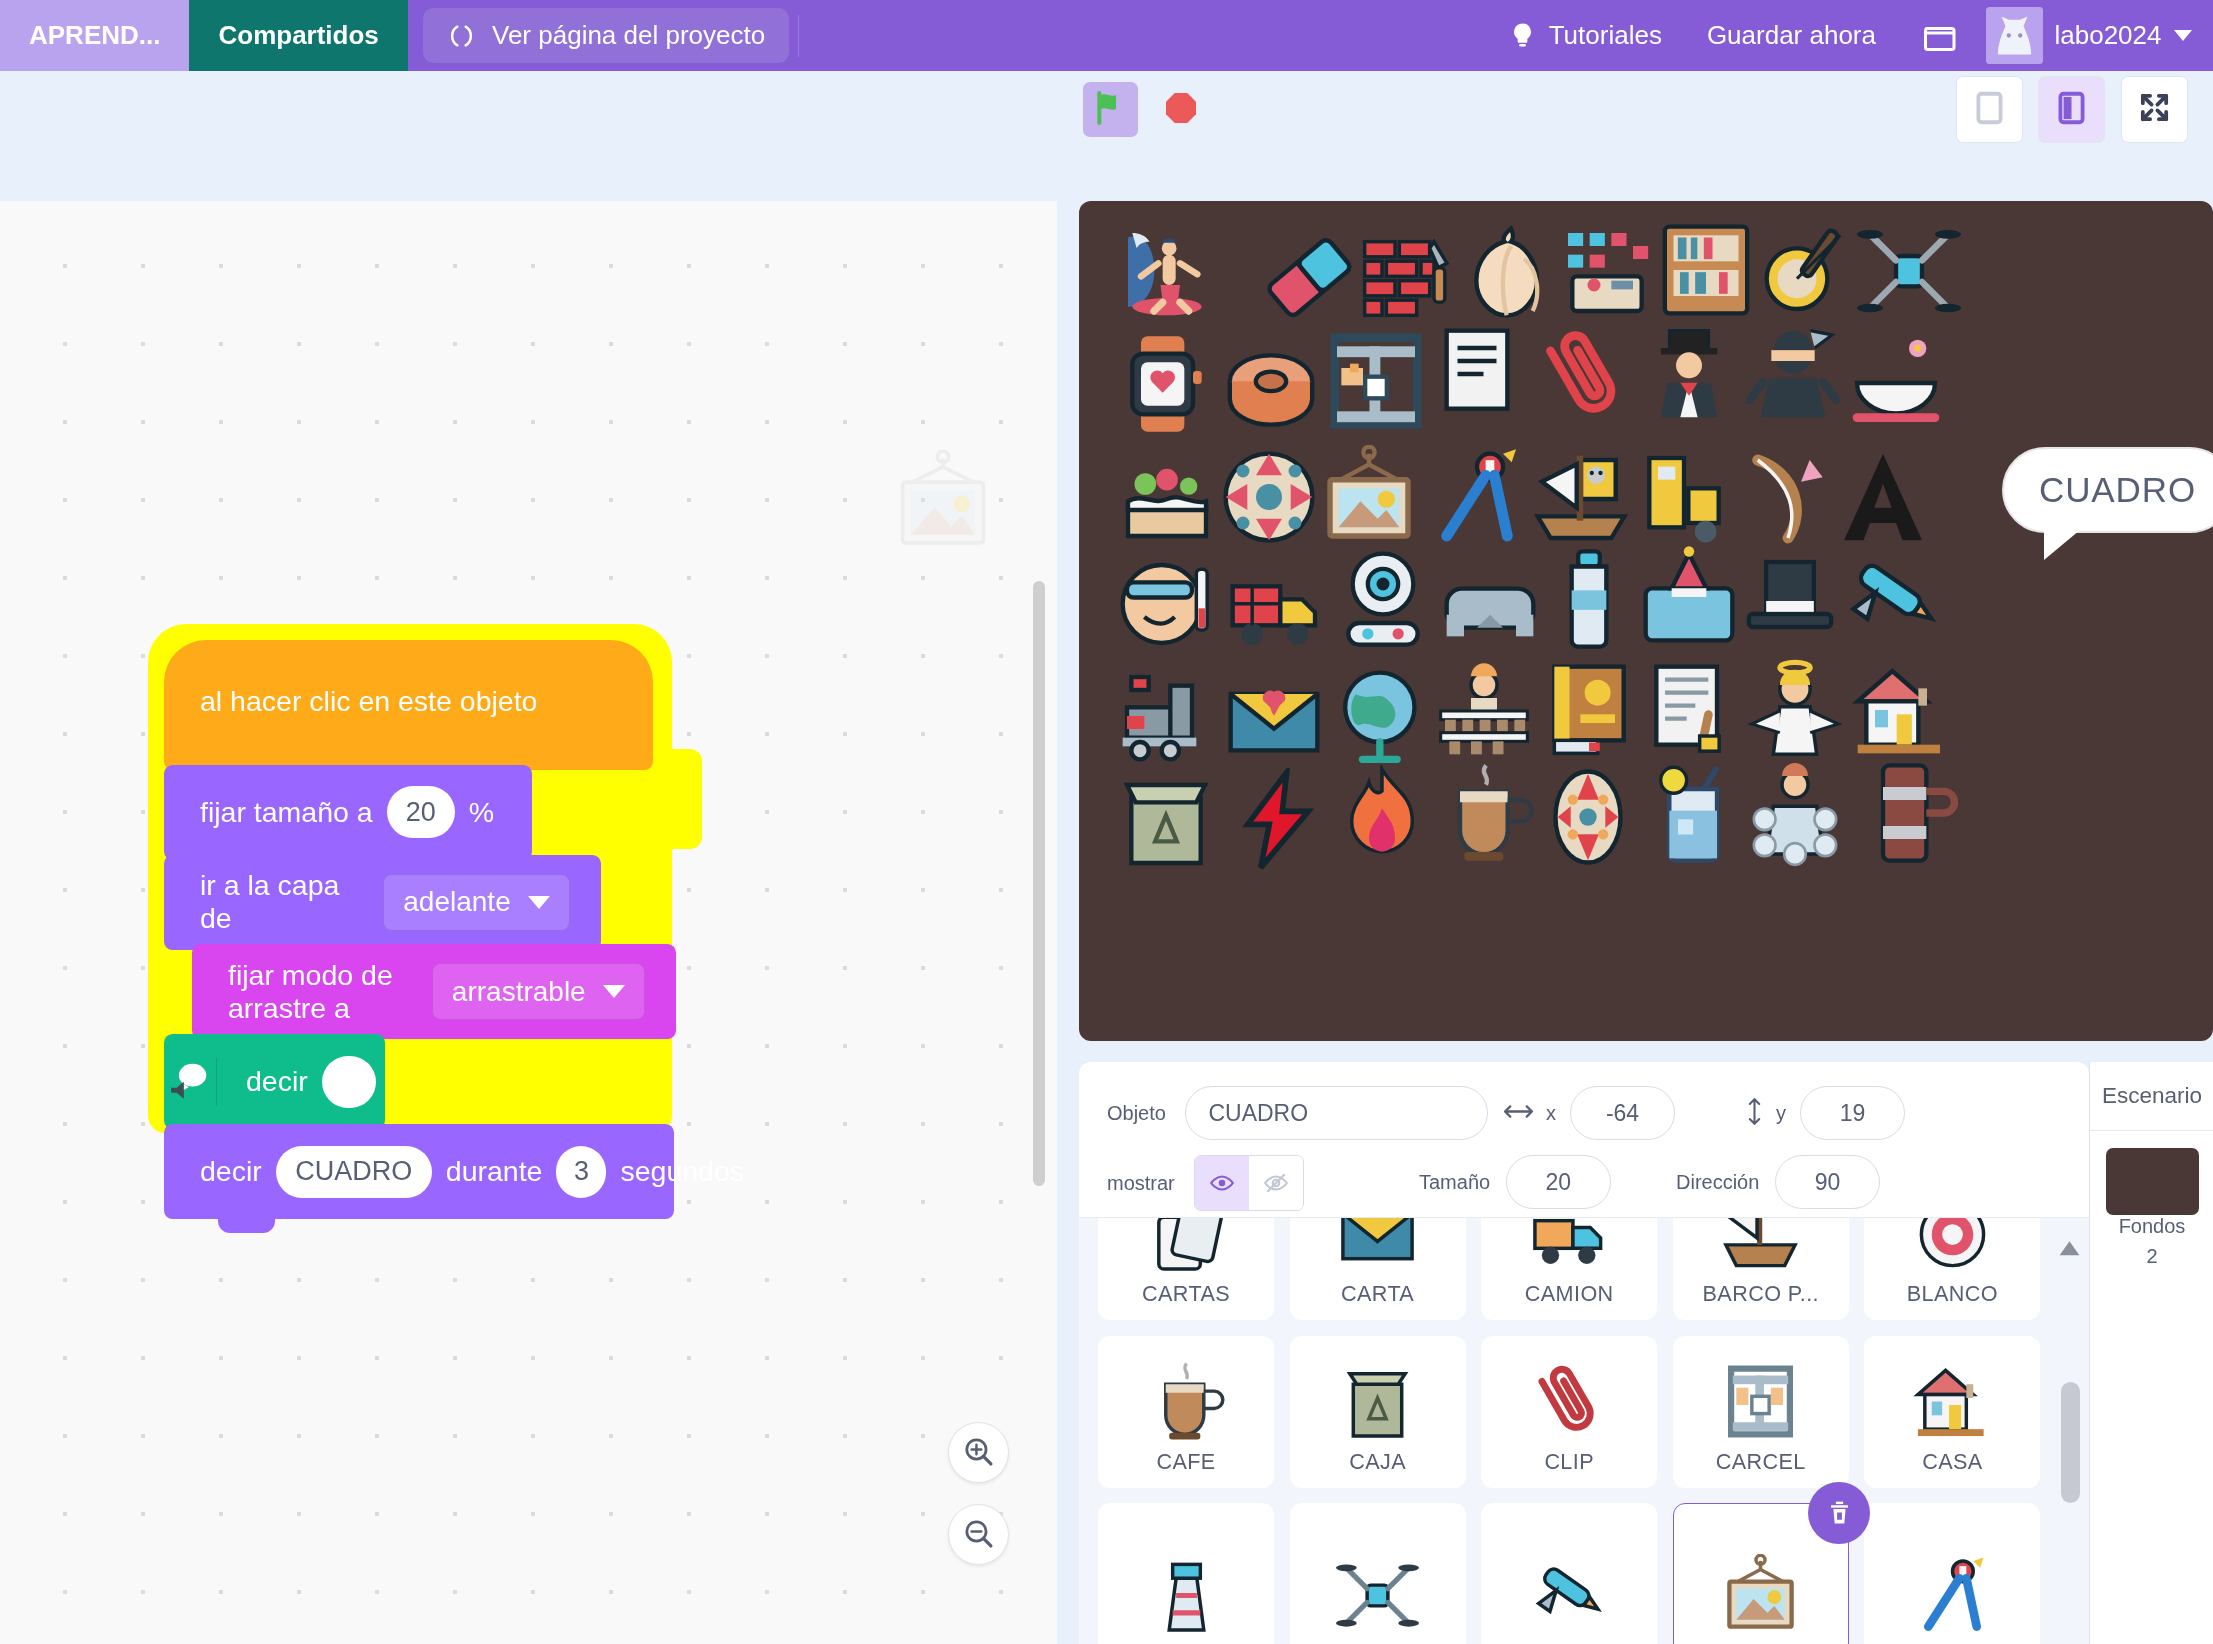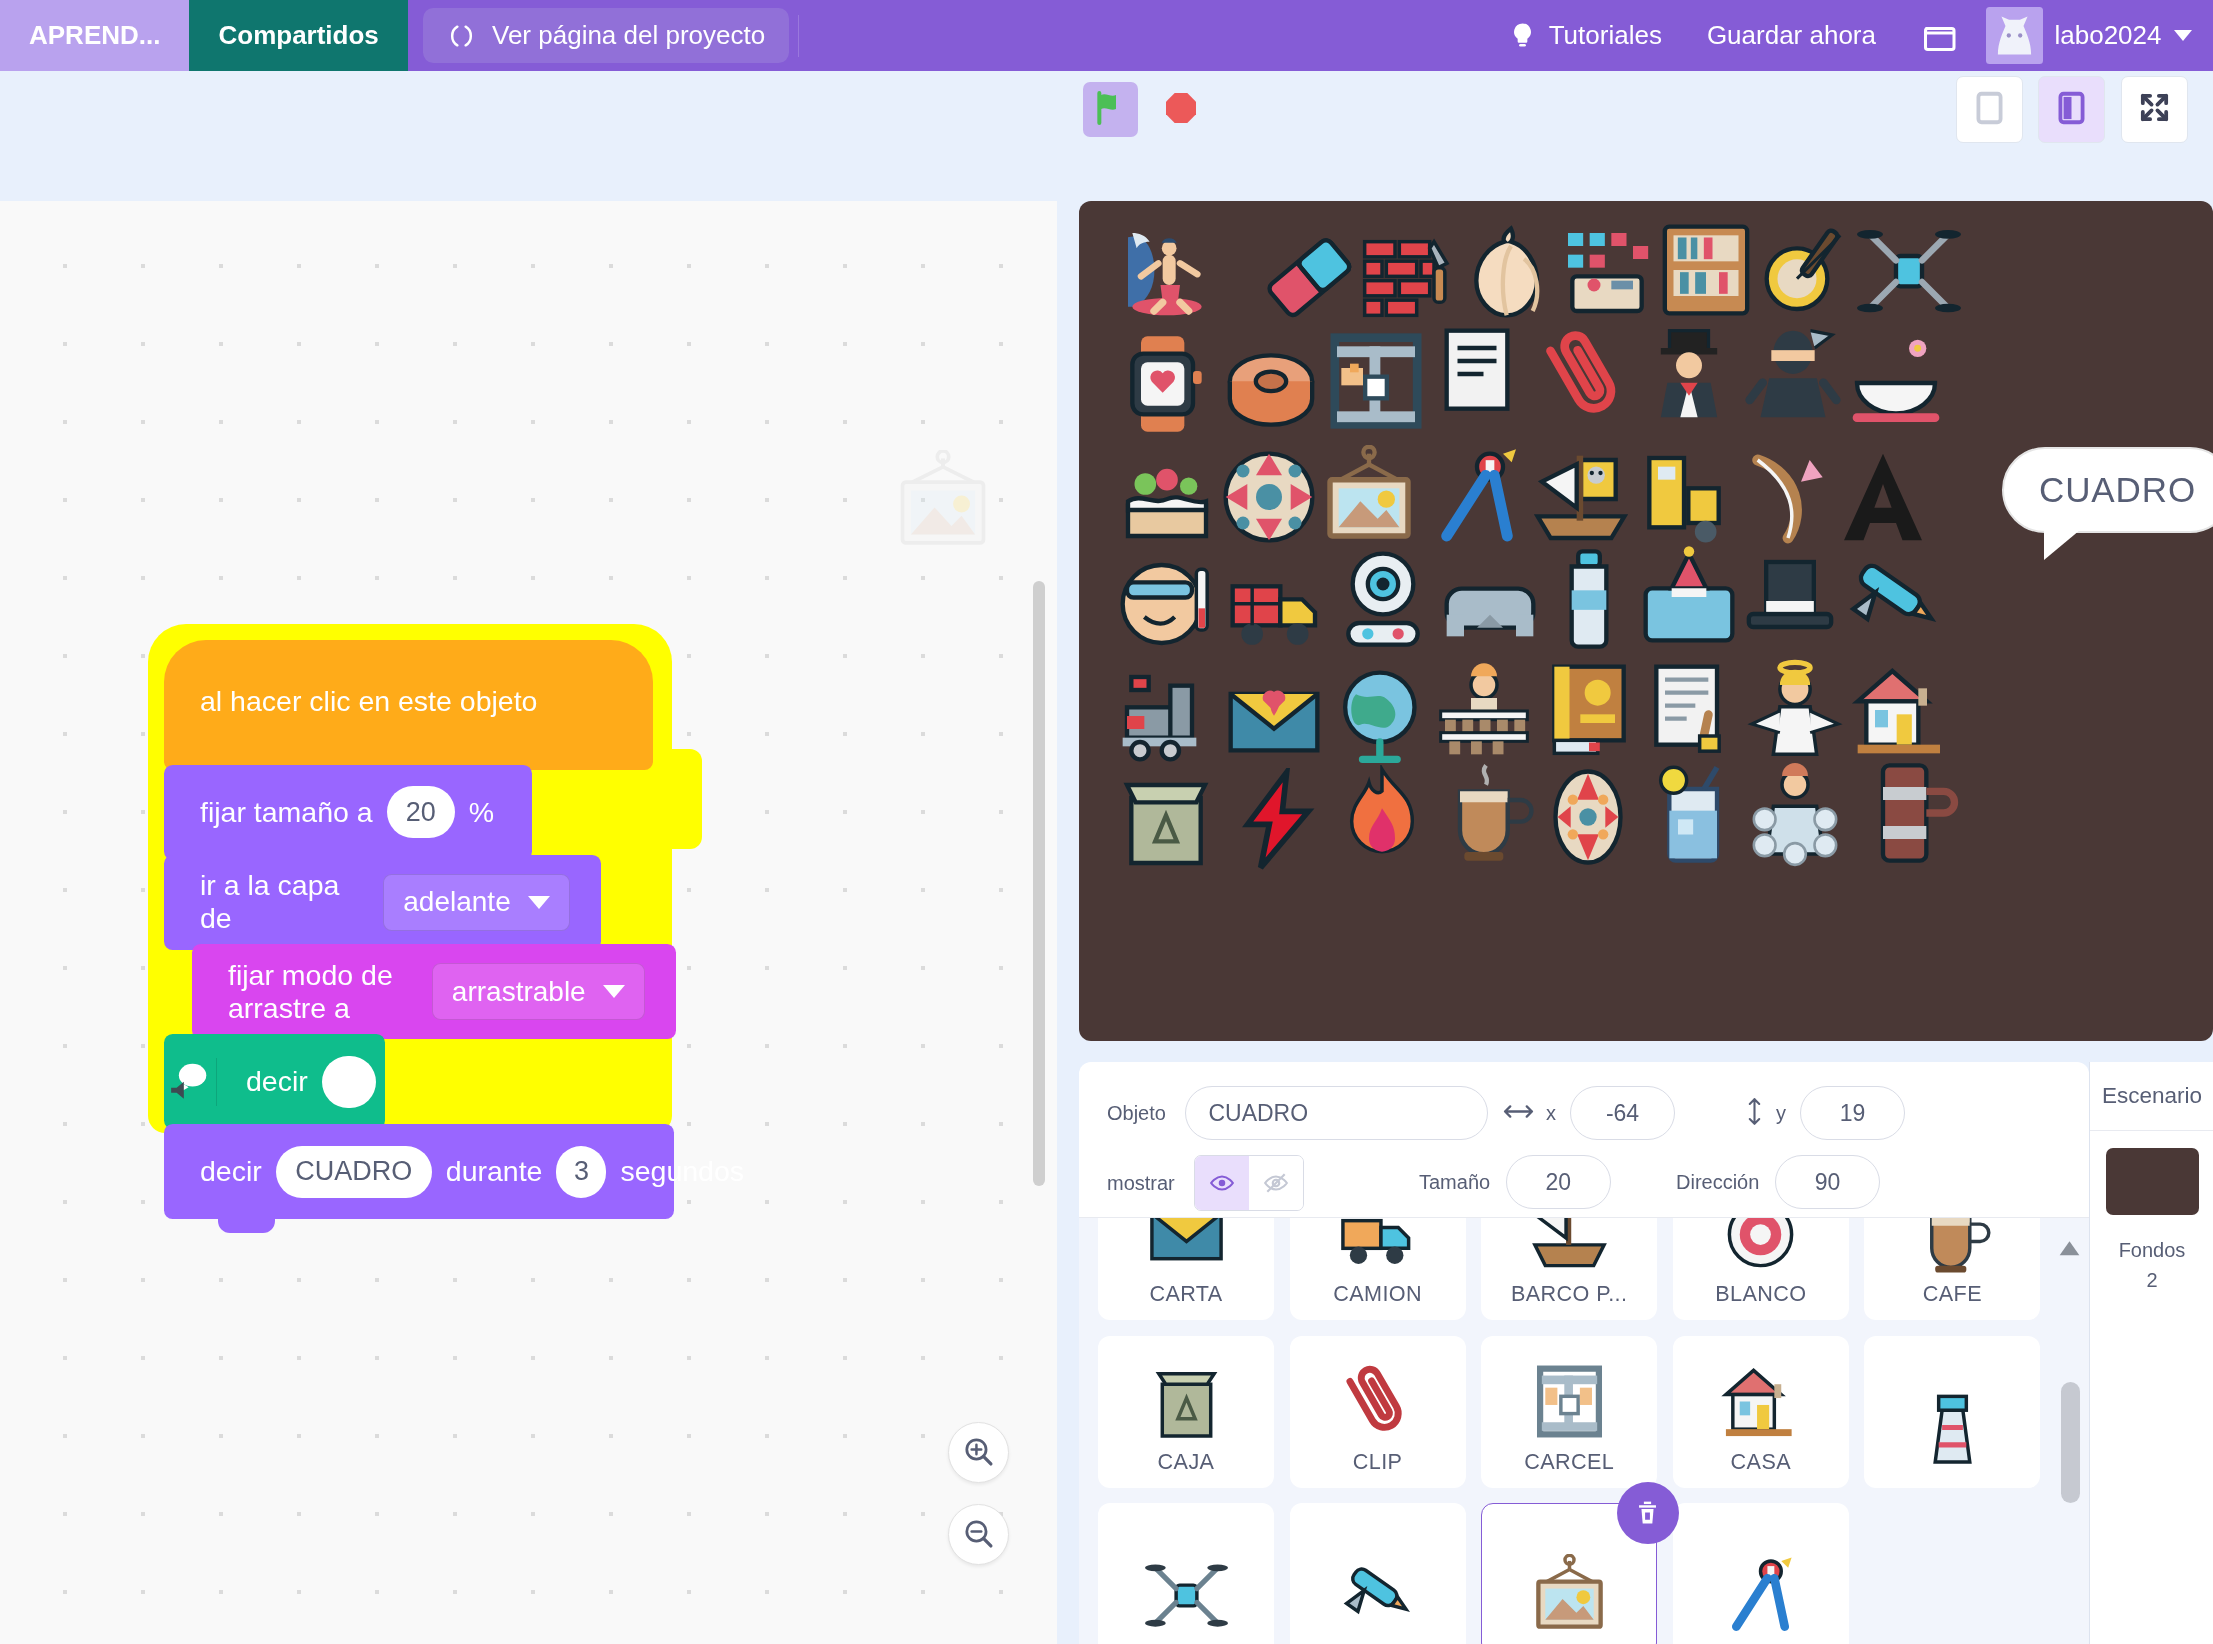--- a/index.html
+++ b/index.html
@@ -188,21 +188,21 @@
   .sl-scroll{ position:absolute; right:8.6px; top:164px; width:19px;height:121px;background:#c6c9d1;border-radius:9.5px;}
   .sl-uparrow{ position:absolute; right:5.2px; top:19px; }
 
   
   #stagepanel{
     position:absolute; left:1010px; top:861px; width:125px; height:783px;
     background:#fff; border-left:1.7px solid #dde3ef;
   }
   #sp-title{ text-align:center; color:#575e75; font-size:22.5px; padding:21px 0 21px; border-bottom:0.9px solid #e8eaf0;}
   #sp-thumb{ margin:17.3px auto 0; width:93px;height:67px;background:#4a3836;border-radius:7px;}
-  #sp-fondos{ text-align:center; color:#575e75; font-size:20px; margin-top:24px;}
+  #sp-fondos{ text-align:center; color:#575e75; font-size:20px; }
   #sp-count{ text-align:center; color:#575e75; font-size:20px; margin-top:7px;}
 </style>
 </head>
 <body>
 
 <div id="menubar">
 
 
   <div class="mb-tab active">APREND...</div>
   <div class="mb-tab shared">Compartidos</div>
@@ -998,20 +998,29 @@
       <span class="si-field num" style="margin-left:15.6px;">90</span>
     </div>
   </div>
 
   <div id="spritelist">
     <div class="sl-grid">
 
       <div class="sl-item">
         <span class="sl-thumb">
             <svg viewBox="0 0 48 48">
+              <rect x="8" y="14" width="24" height="30" rx="3" fill="#f5f5f5" stroke="#13252f" stroke-width="2"></rect>
+              <rect x="18" y="8" width="24" height="30" rx="3" fill="#e8eef2" stroke="#13252f" stroke-width="2" transform="rotate(12 30 23)"></rect>
+            </svg>
+          </span>
+        <span class="sl-name">CARTAS</span>
+      </div>
+      <div class="sl-item">
+        <span class="sl-thumb">
+            <svg viewBox="0 0 48 48">
               <rect x="4" y="12" width="40" height="26" fill="#3f8aa8" stroke="#13252f" stroke-width="2"></rect>
               <path d="M4 12l20 16 20-16" fill="#f0c93f" stroke="#13252f" stroke-width="2"></path>
             </svg>
           </span>
         <span class="sl-name">CARTA</span>
       </div>
       <div class="sl-item">
         <span class="sl-thumb">
             <svg viewBox="0 0 48 48">
               <rect x="4" y="16" width="22" height="16" fill="#f0a85a" stroke="#13252f" stroke-width="2"></rect>

